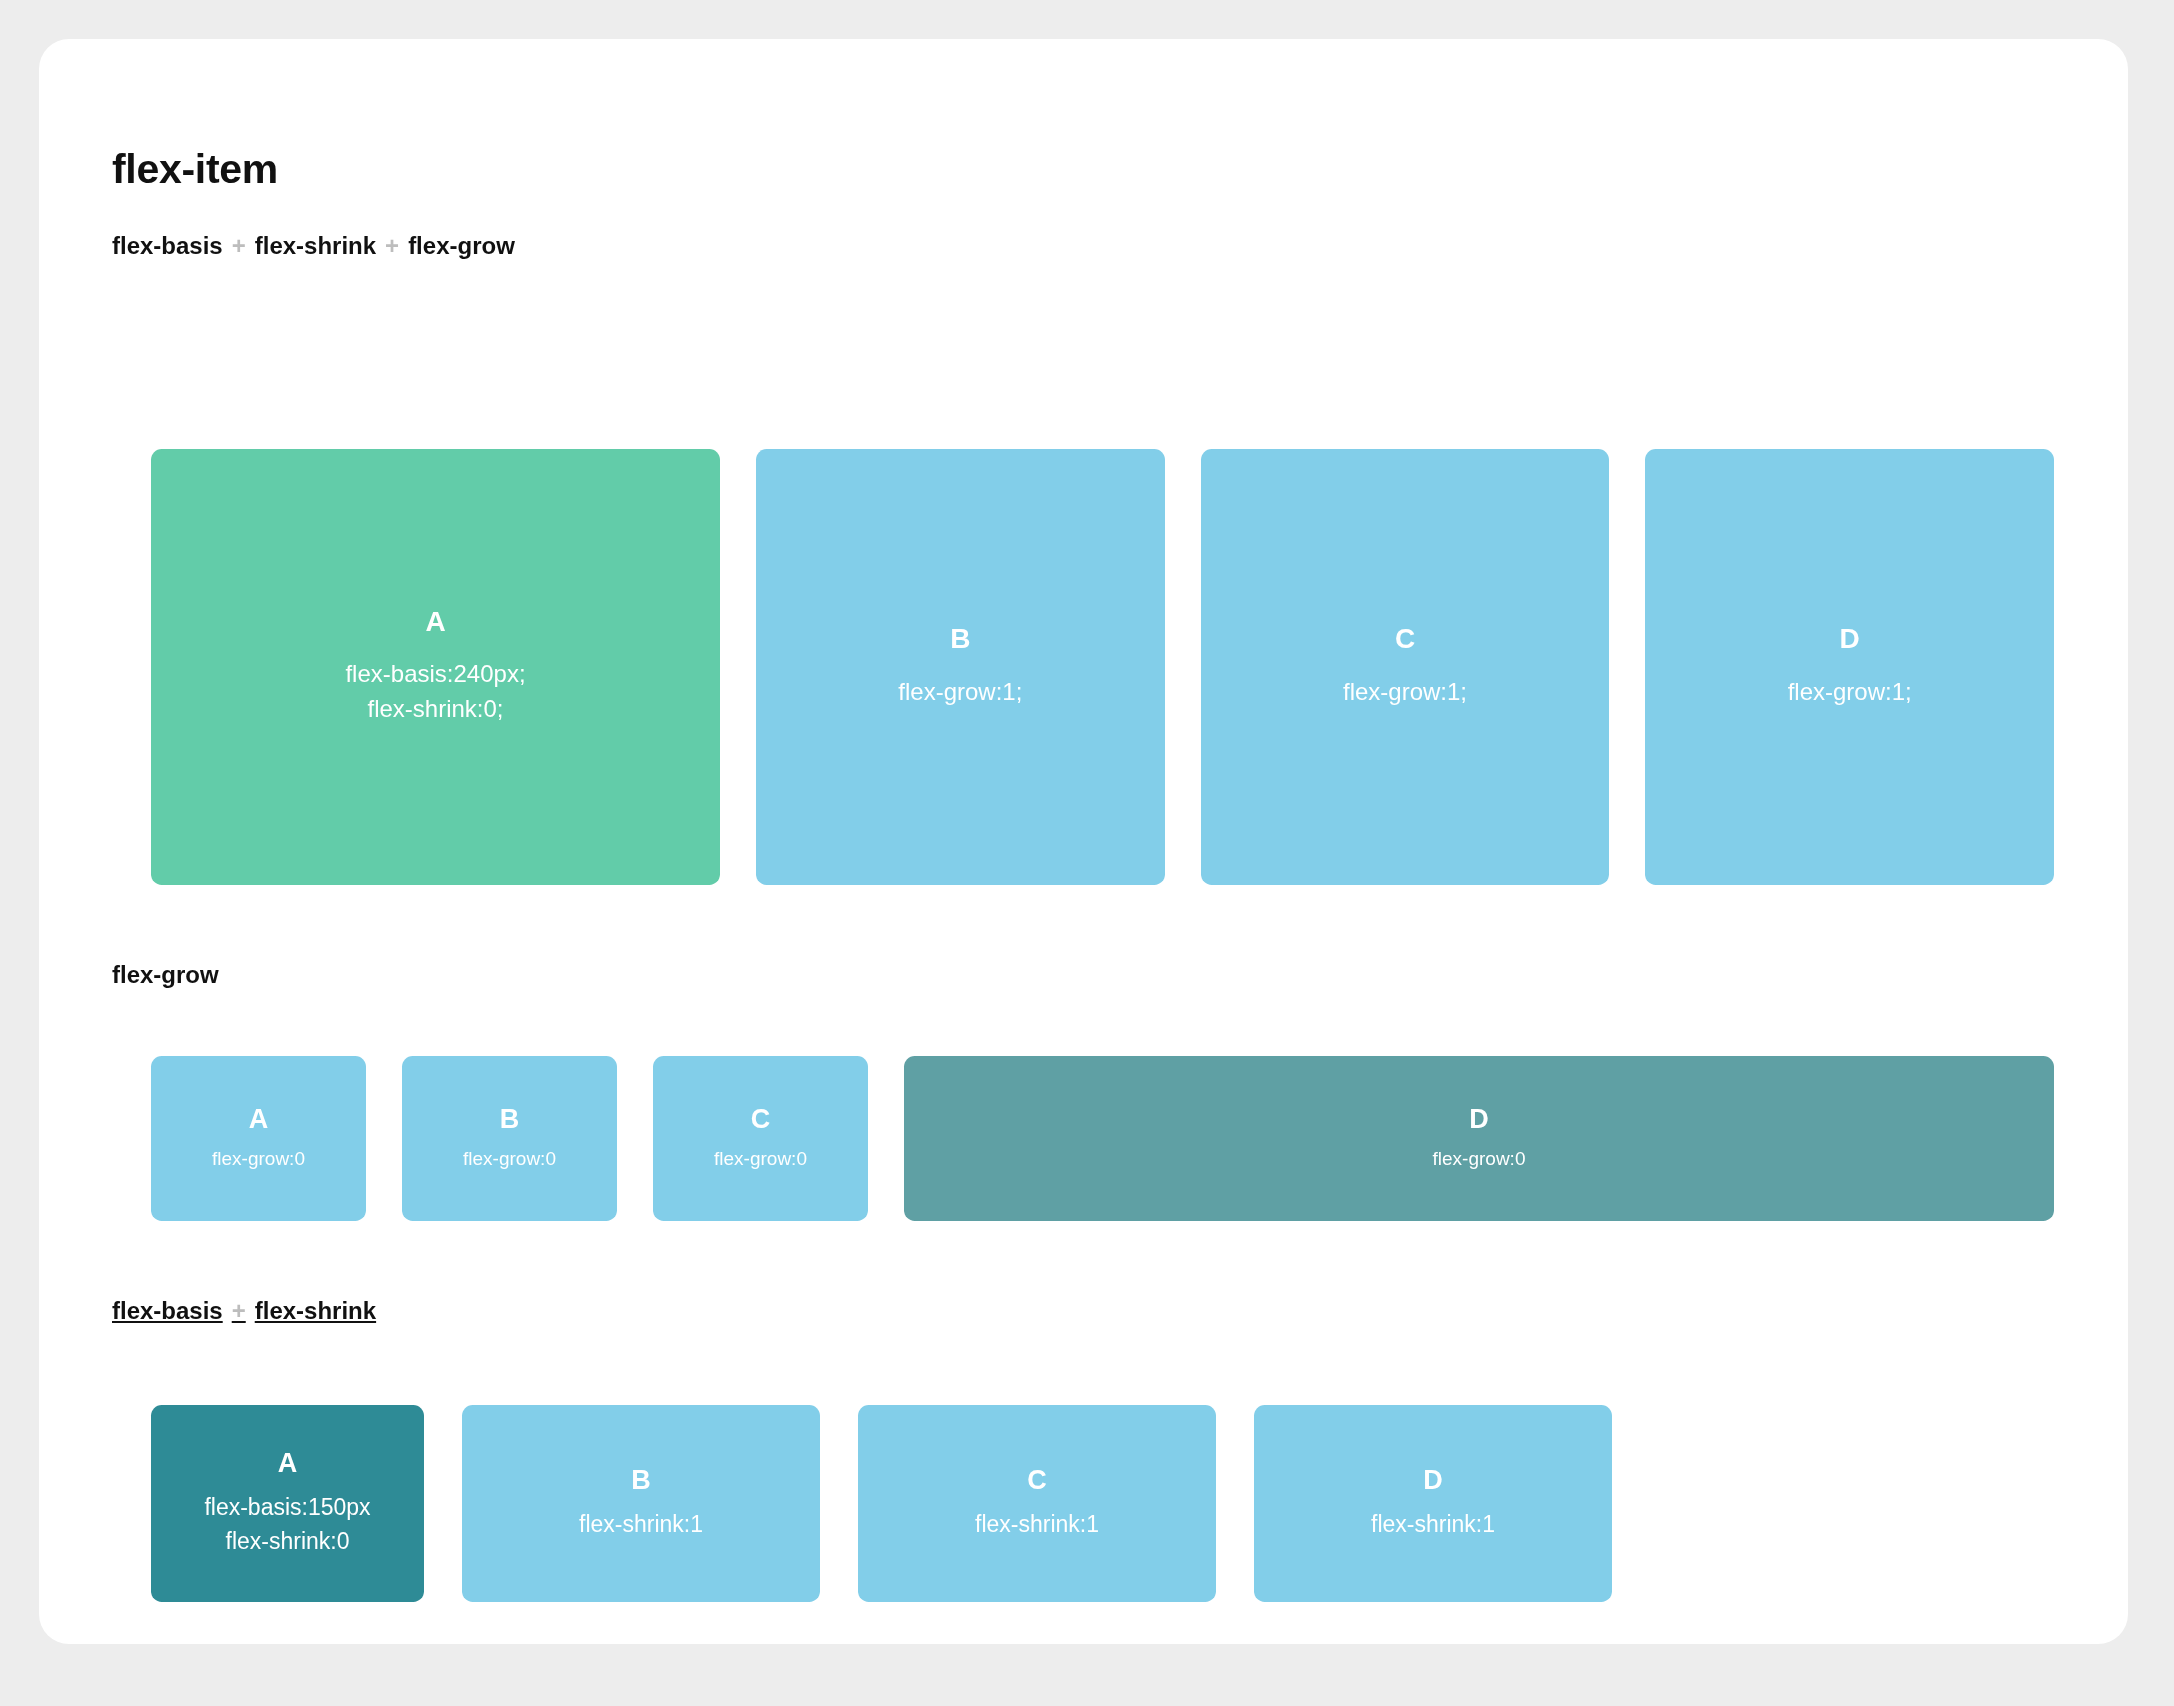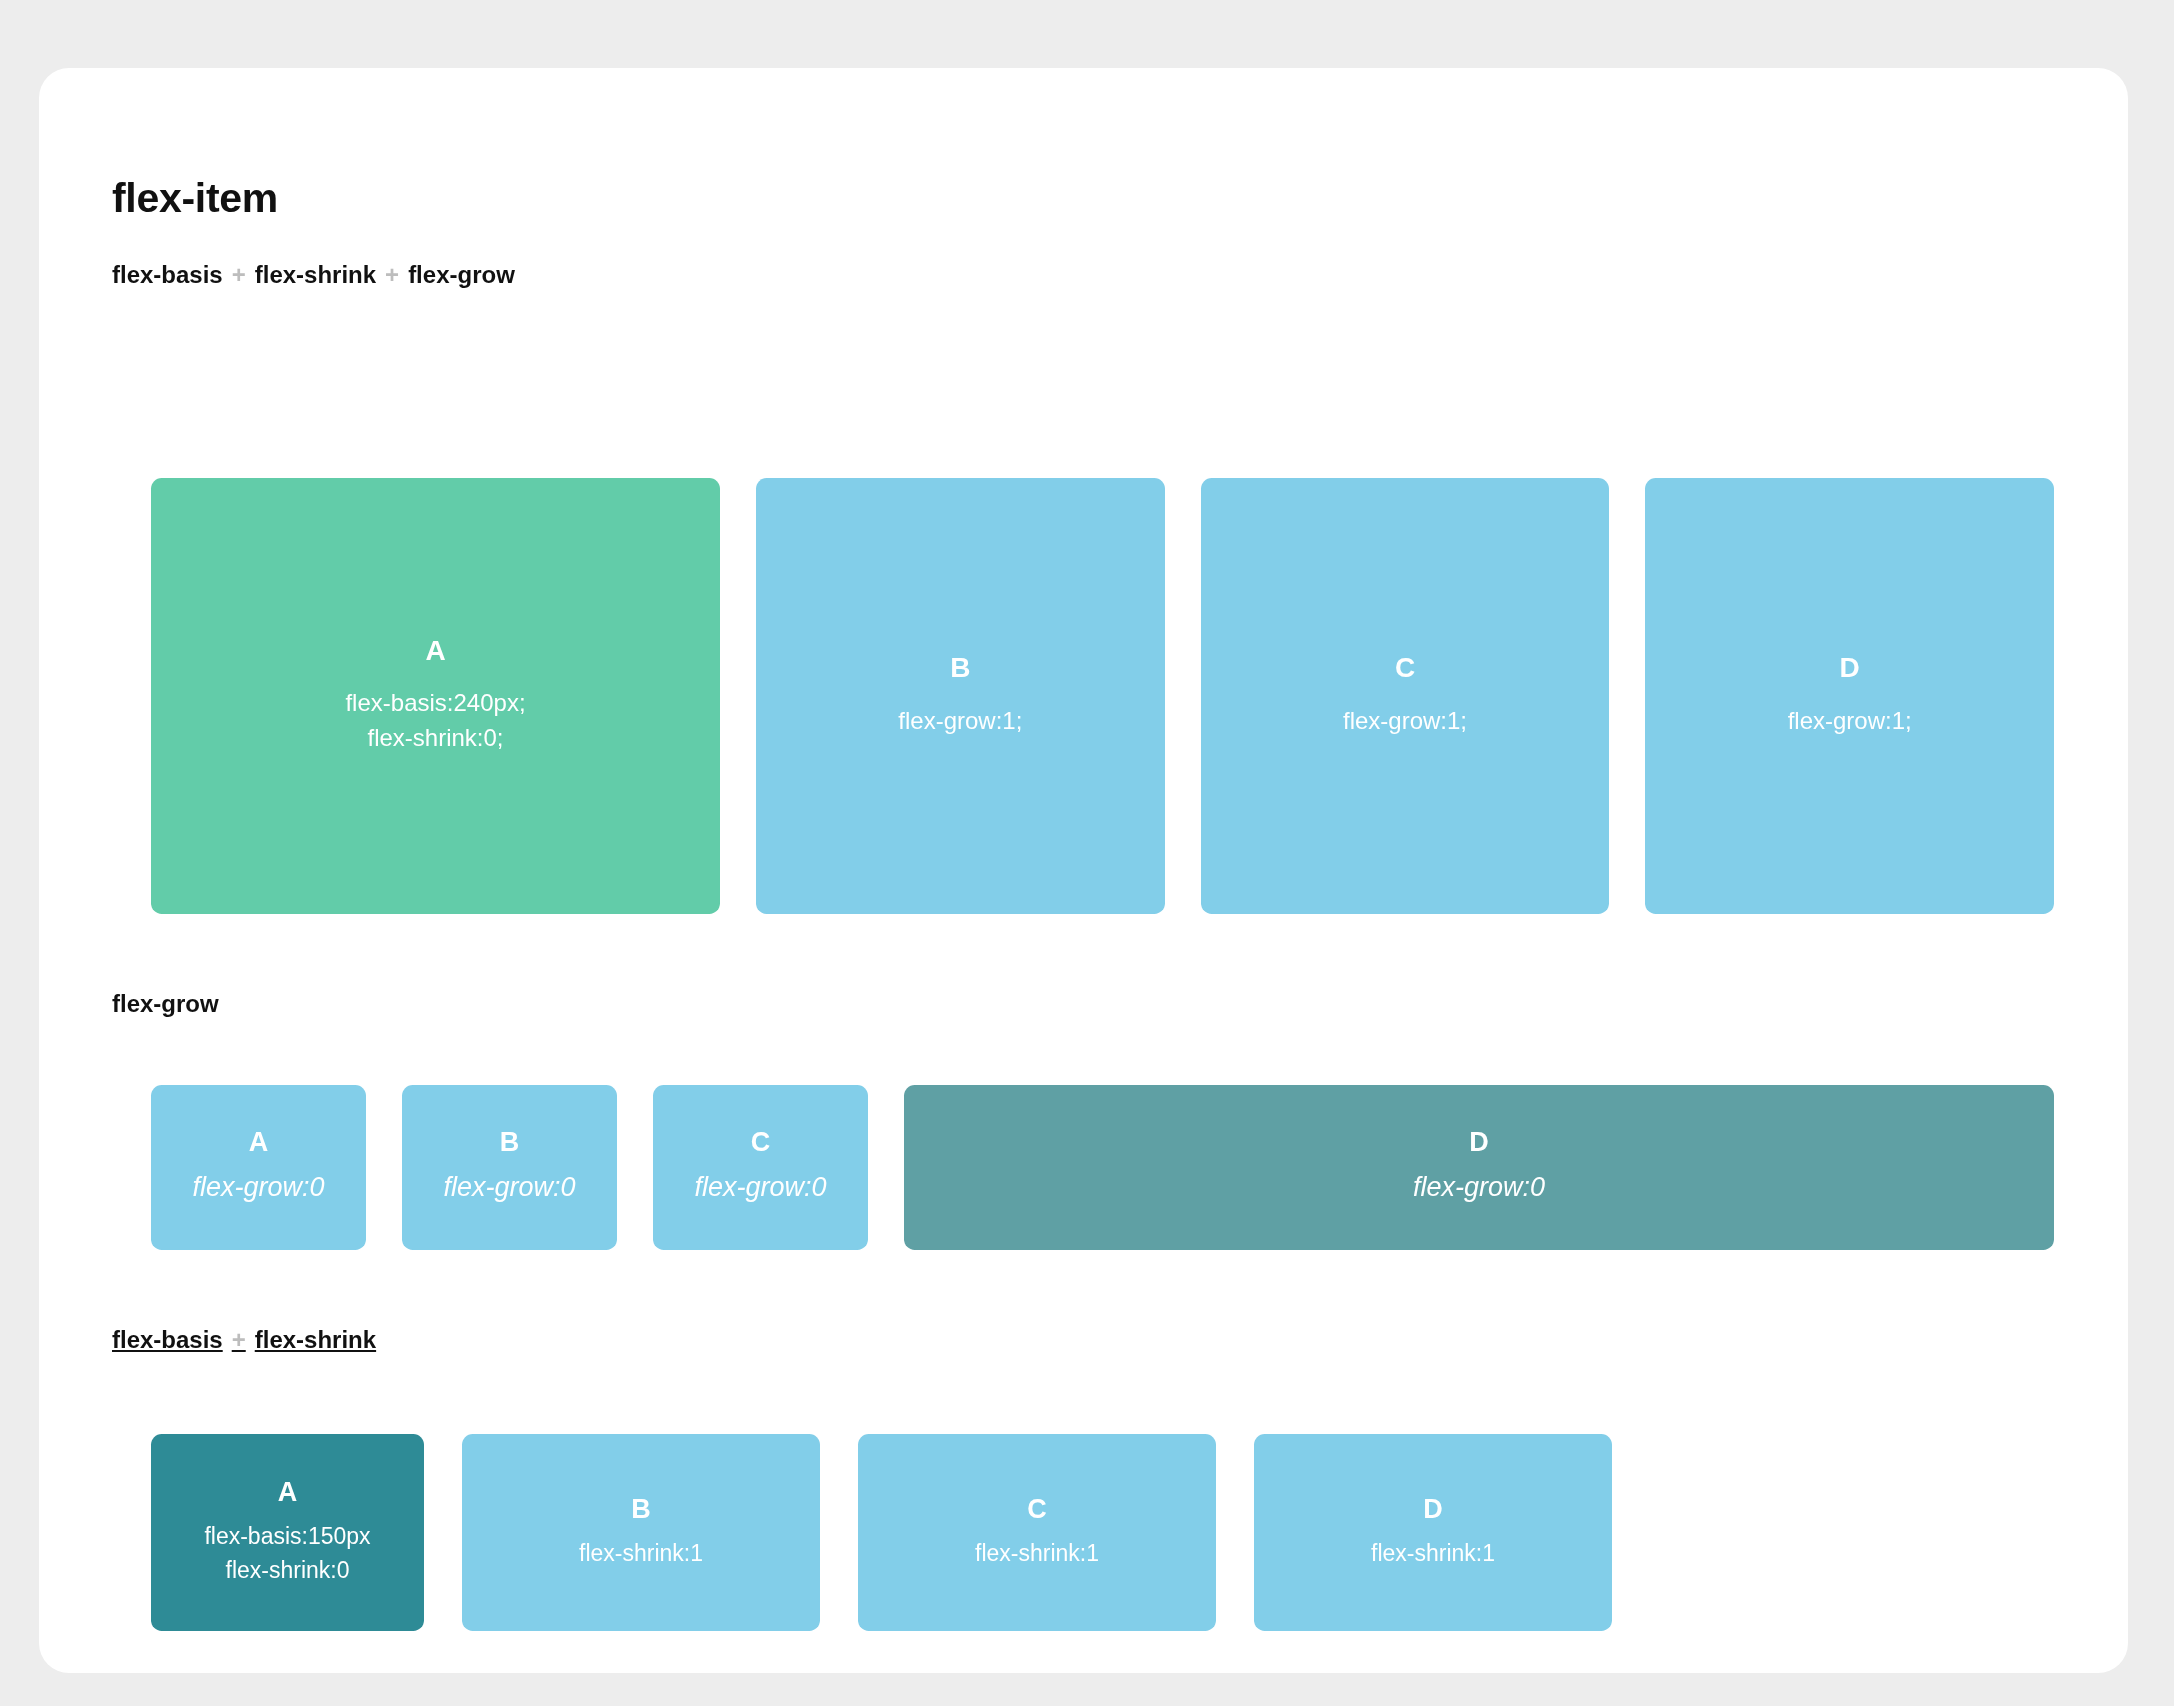--- a/index.html
+++ b/index.html
@@ -18,21 +18,20 @@
     position: absolute;
     left: 39px;
     top: 39px;
     width: 2089px;
     height: 1605px;
     background: #ffffff;
     border-radius: 30px;
     box-sizing: border-box;
     padding: 12px;
     overflow: hidden;
-    margin-top: 29px;
   }
 
   .page-title {
     position: absolute;
     left: 73px;
     top: 107px;
     font-size: 41px;
     font-weight: bold;
     color: #111111;
     letter-spacing: -0.3px;
@@ -99,21 +98,21 @@
     left: 112px;
     top: 1017px;
     width: 1903px;
     height: 165px;
     gap: 36px;
   }
   #row-grow .box { height: 165px; }
   #s2-a, #s2-b, #s2-c { width: 215px; flex: 0 0 215px; }
   #s2-d { flex: 1 1 auto; }
   #row-grow .letter { font-size: 27px; margin-bottom: 10.7px; }
-  #row-grow .prop { font-size: 27px; font-style: italic; }
+  #row-grow .prop { font-size: 19px; }
 
   
   #row-basis-shrink {
     left: 112px;
     top: 1366px;
     width: 1903px;
     height: 197px;
     gap: 38px;
   }
   #row-basis-shrink .box { height: 197px; }

